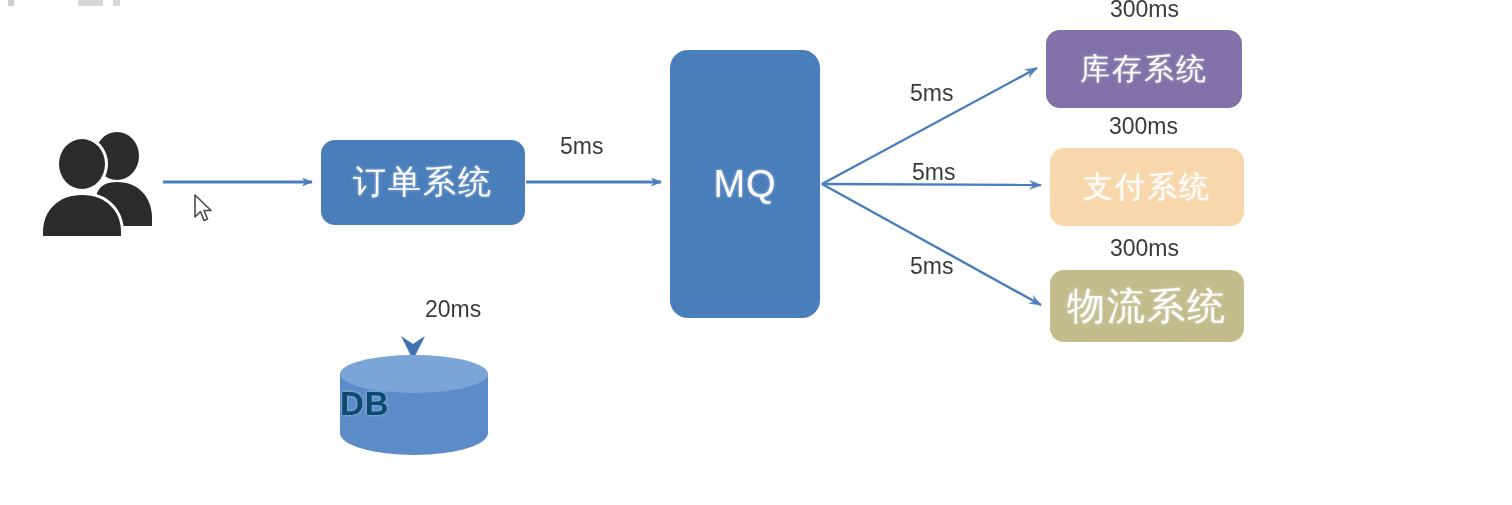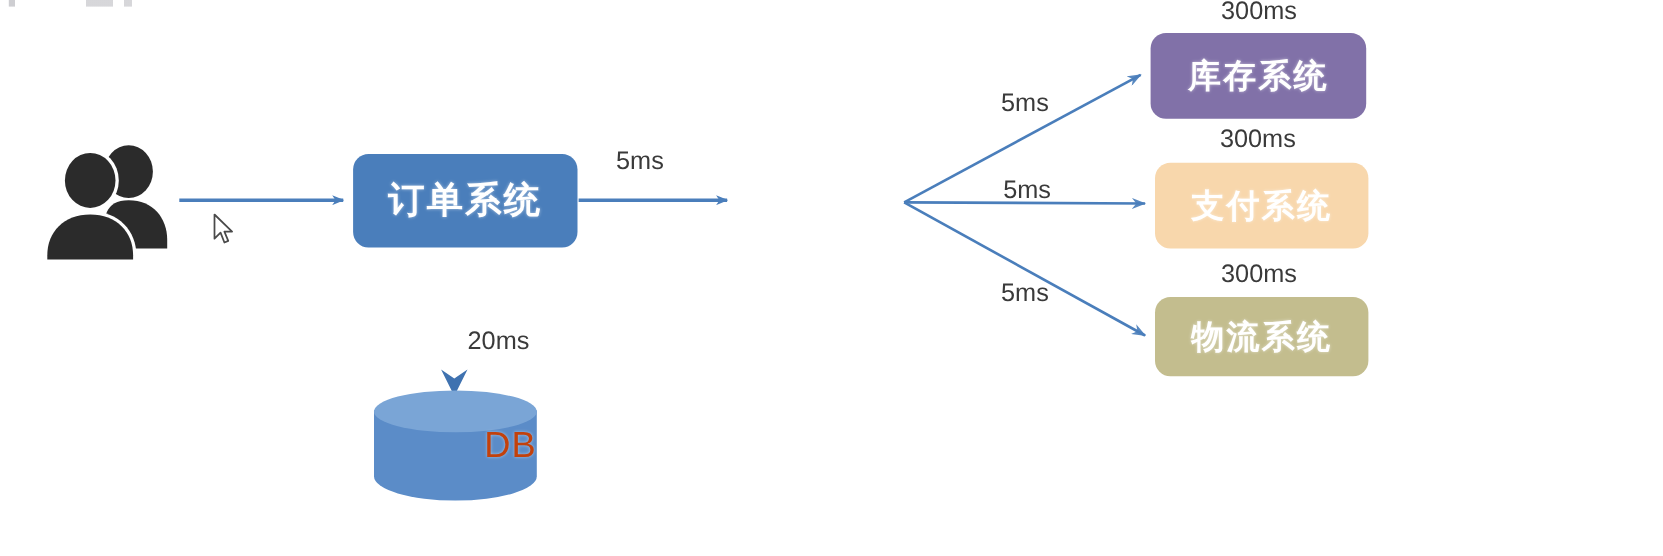--- a/index.html
+++ b/index.html
@@ -44,21 +44,21 @@
 
   
   .node {
     position: absolute;
     box-sizing: border-box;
     display: flex;
     align-items: center;
     justify-content: center;
     border-radius: 12px;
     color: #ffffff;
-    font-weight: 700;
+    font-weight: 400;
     letter-spacing: 2px;
     text-shadow: 0 0 3px rgba(255,255,255,0.55);
     user-select: none;
   }
   .node-order {
     left: 321px; top: 140px; width: 204px; height: 85px;
     background: #4a7ebb;
     font-size: 33px;
     border-radius: 14px;
   }
@@ -77,21 +77,21 @@
   }
   .node-payment {
     left: 1050px; top: 148px; width: 194px; height: 78px;
     background: #f8d7ac;
     font-size: 30px;
     border-radius: 14px;
   }
   .node-logistics {
     left: 1050px; top: 270px; width: 194px; height: 72px;
     background: #c3bd8e;
-    font-size: 30px;
+    font-size: 38px;
     border-radius: 14px;
   }
 
   
   .db {
     position: absolute;
     left: 340px;
     top: 355px;
     width: 148px;
     height: 114px;
@@ -108,24 +108,24 @@
     position: absolute;
     left: 0; top: 0px;
     width: 148px; height: 38px;
     background: #7aa5d6;
     border-radius: 74px / 19px;
   }
   .db-label {
     position: absolute;
     left: 0; top: 30px;
     width: 148px;
-    text-align: right;
-    color: #c2410c;
+    text-align: left;
+    color: #0c4a6e;
     font-size: 33px;
-    font-weight: 400;
+    font-weight: 700;
     letter-spacing: 1px;
     text-shadow: 0 0 3px rgba(255,255,255,0.5);
     user-select: none;
   }
 
   
   .users-icon {
     position: absolute;
     left: 38px;
     top: 126px;
@@ -211,20 +211,23 @@
     <ellipse cx="44" cy="38" rx="26" ry="28" fill="#ffffff"></ellipse>
     <ellipse cx="44" cy="38" rx="23" ry="25" fill="#2b2b2b"></ellipse>
     <path d="M44 66 C70 66 86 84 86 106 L86 112 L2 112 L2 106 C2 84 18 66 44 66 Z" fill="#ffffff"></path>
     <path d="M44 69 C68 69 83 85 83 106 L83 110 L5 110 L5 106 C5 85 20 69 44 69 Z" fill="#2b2b2b"></path>
   </svg>
 
   <div class="node node-order">
     <span>订单系统</span>
   </div>
 
+  <div class="node node-mq">
+    <span>MQ</span>
+  </div>
 
   <div class="node node-inventory">
     <span>库存系统</span>
   </div>
 
   <div class="node node-payment">
     <span>支付系统</span>
   </div>
 
   <div class="node node-logistics">

